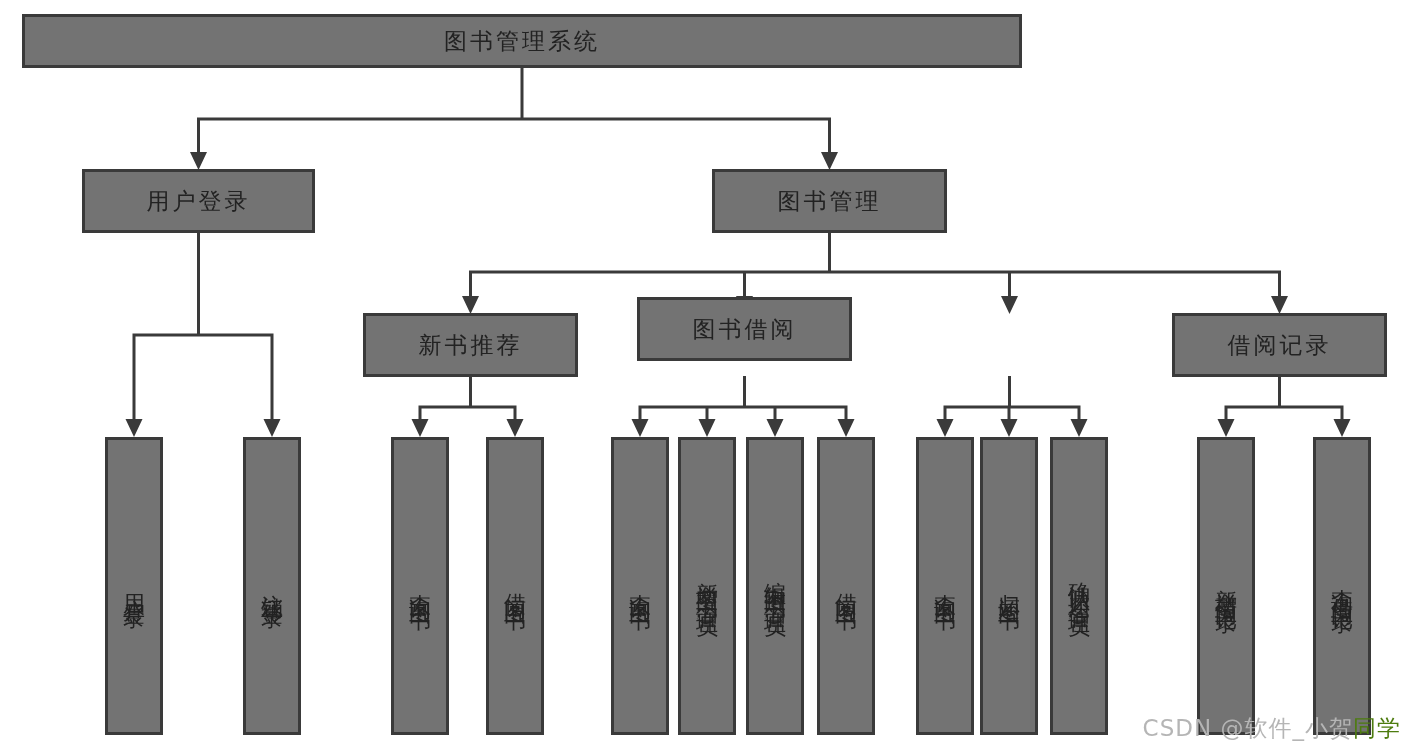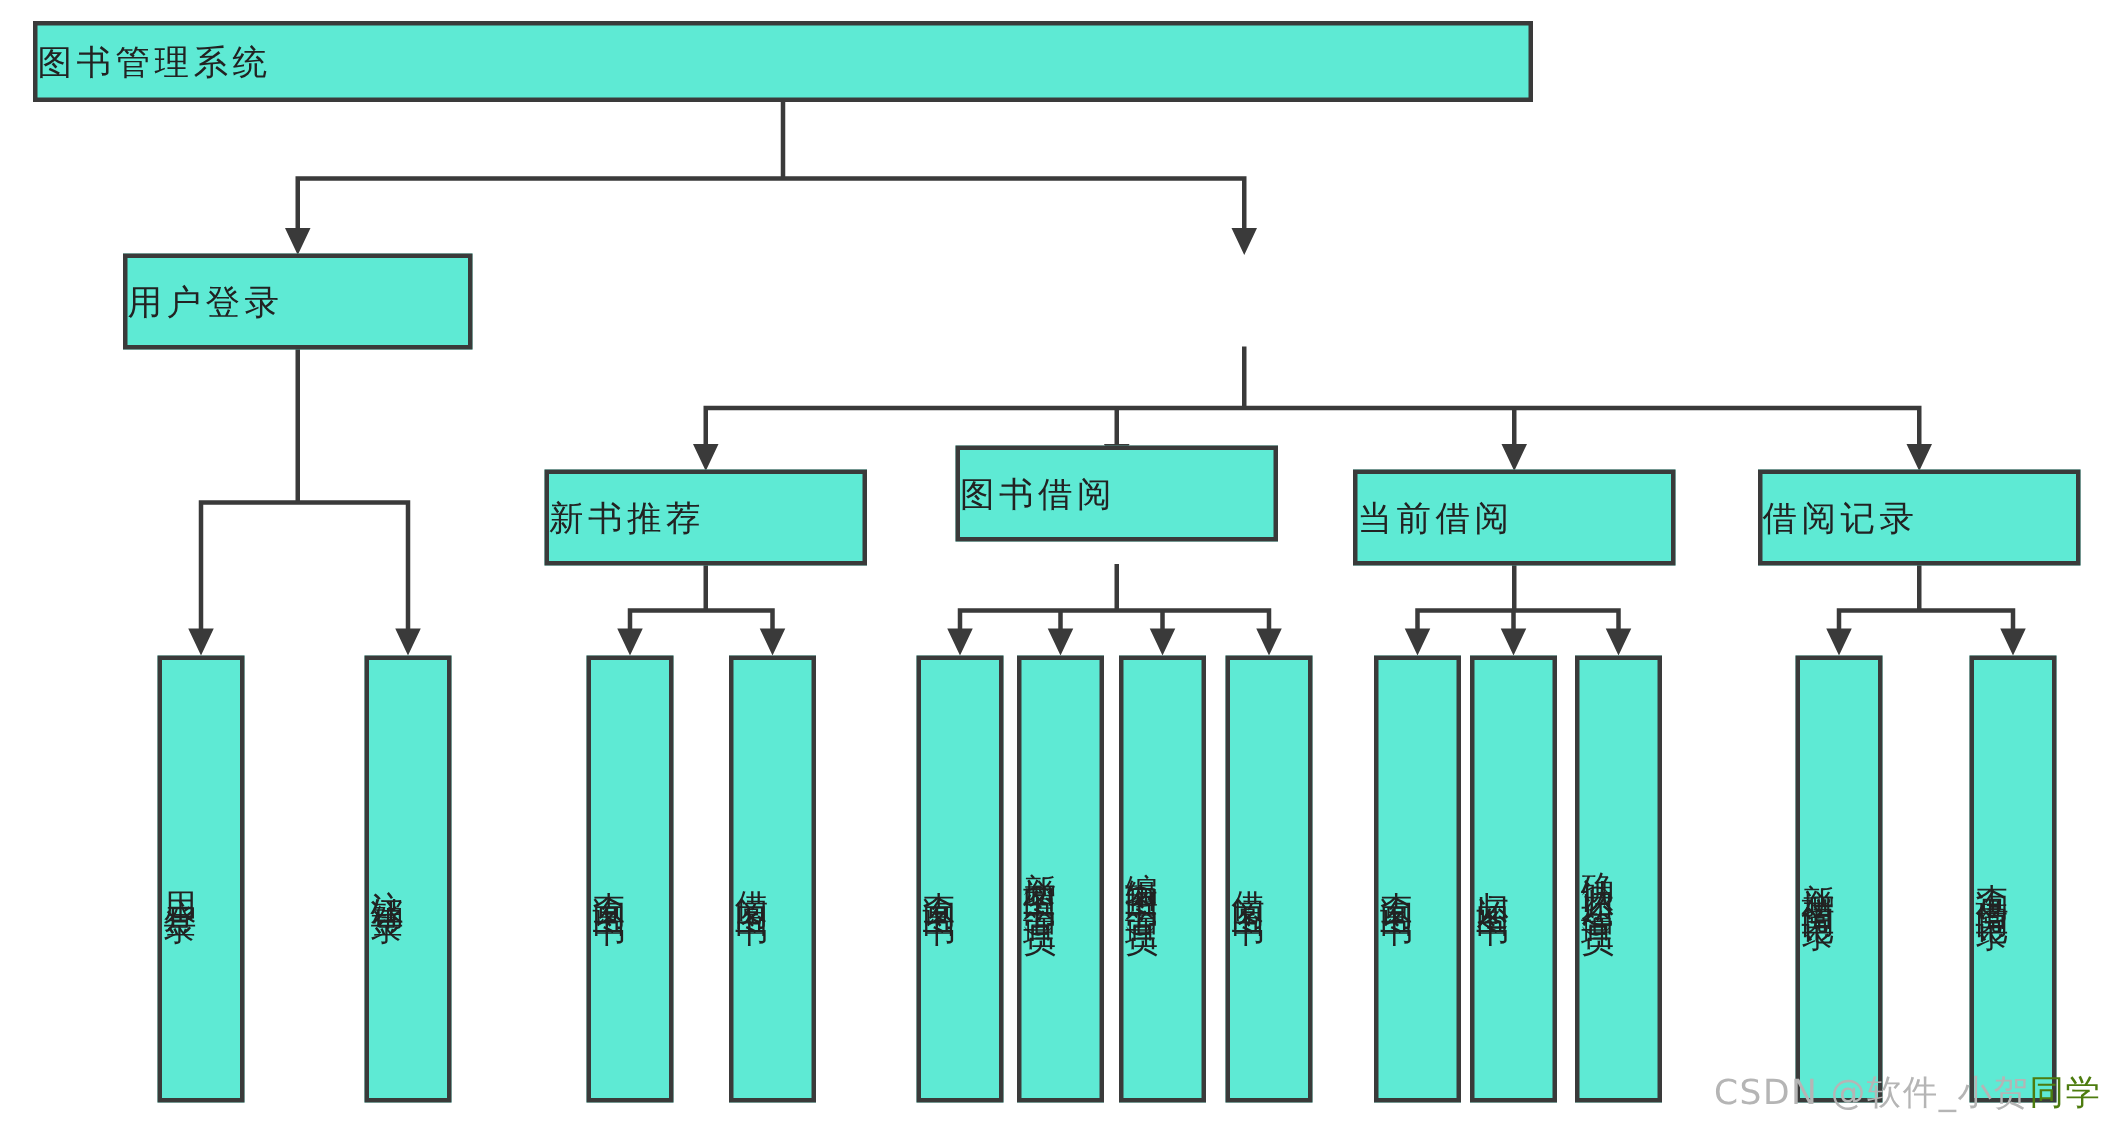--- a/index.html
+++ b/index.html
@@ -8,24 +8,24 @@
     width:1405px;height:747px;
     background:#ffffff;
     overflow:hidden;
     font-family:"DejaVu Sans","Liberation Sans",sans-serif;
   }
   .edges{position:absolute;left:0;top:0;width:1405px;height:747px;}
   .box{
     position:absolute;
     box-sizing:border-box;
     border:3px solid #3a3a3a;
-    background:#5eead4;
+    background:#737373;
     display:flex;
     align-items:center;
-    justify-content:flex-start;
+    justify-content:center;
     color:#222222;
     font-size:23px;
     letter-spacing:3px;
     white-space:nowrap;
   }
   .leaf{font-size:22px;letter-spacing:0;}
   .leaf .vtext{
     writing-mode:vertical-rl;
     text-orientation:mixed;
     letter-spacing:5px;
@@ -69,29 +69,29 @@
     </g>
   </svg>
 
   <div class="box" style="left:22px;top:14px;width:1000px;height:54px;">
     <span>图书管理系统</span>
   </div>
 
   <div class="box" style="left:82px;top:169px;width:233px;height:64px;">
     <span>用户登录</span>
   </div>
+  <div class="box" style="left:712px;top:169px;width:235px;height:64px;">
+    <span>图书管理</span>
+  </div>
 
   <div class="box" style="left:363px;top:313px;width:215px;height:64px;">
     <span>新书推荐</span>
   </div>
   <div class="box" style="left:637px;top:297px;width:215px;height:64px;">
     <span>图书借阅</span>
-  </div>
-  <div class="box" style="left:902px;top:313px;width:215px;height:64px;">
-    <span>当前借阅</span>
   </div>
   <div class="box" style="left:1172px;top:313px;width:215px;height:64px;">
     <span>借阅记录</span>
   </div>
 
   <div class="box leaf" style="left:105px;top:437px;width:58px;height:298px;">
     <span class="vtext">用户登录</span>
   </div>
   <div class="box leaf" style="left:243px;top:437px;width:58px;height:298px;">
     <span class="vtext">注销登录</span>

